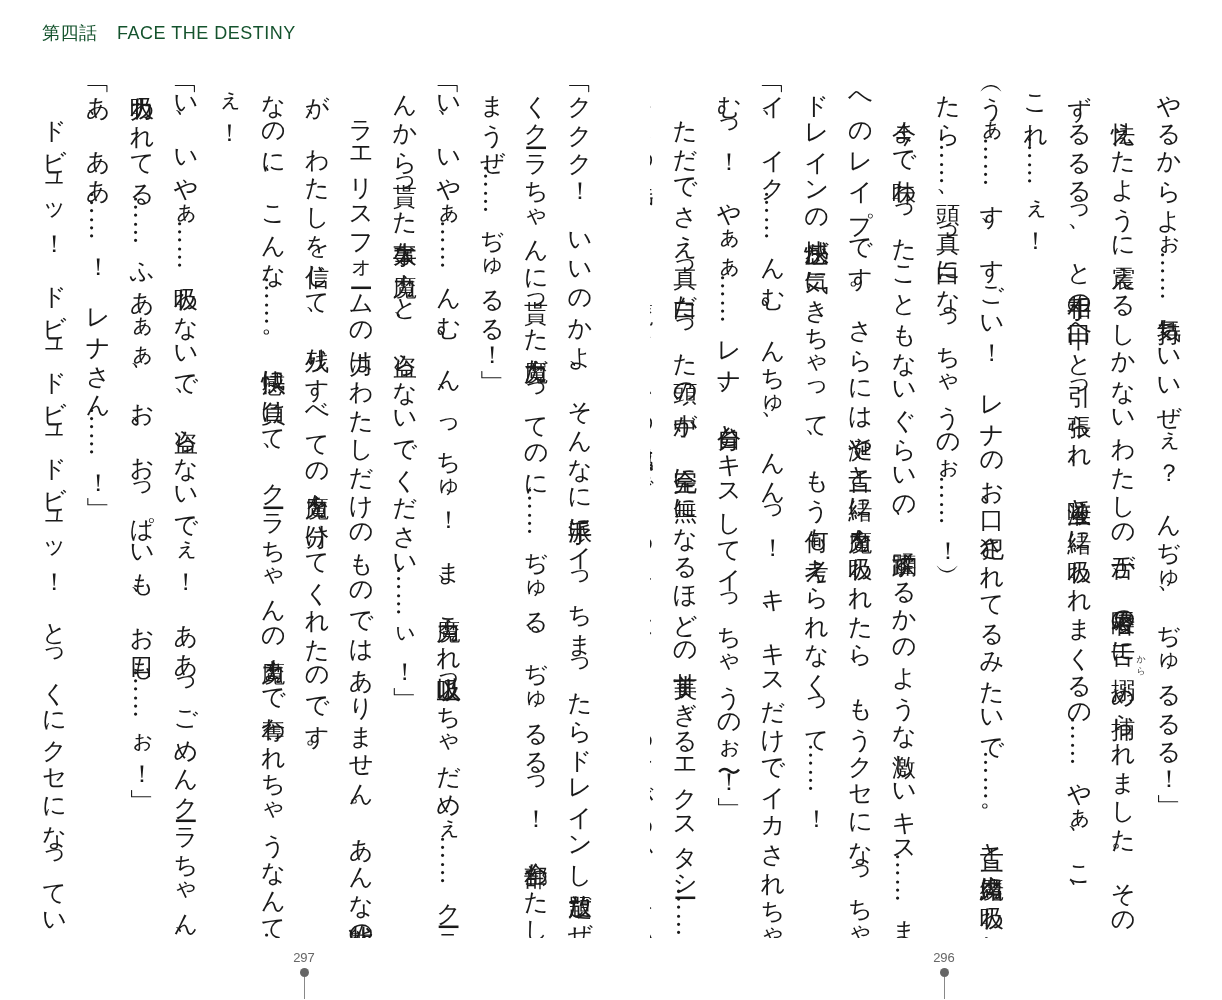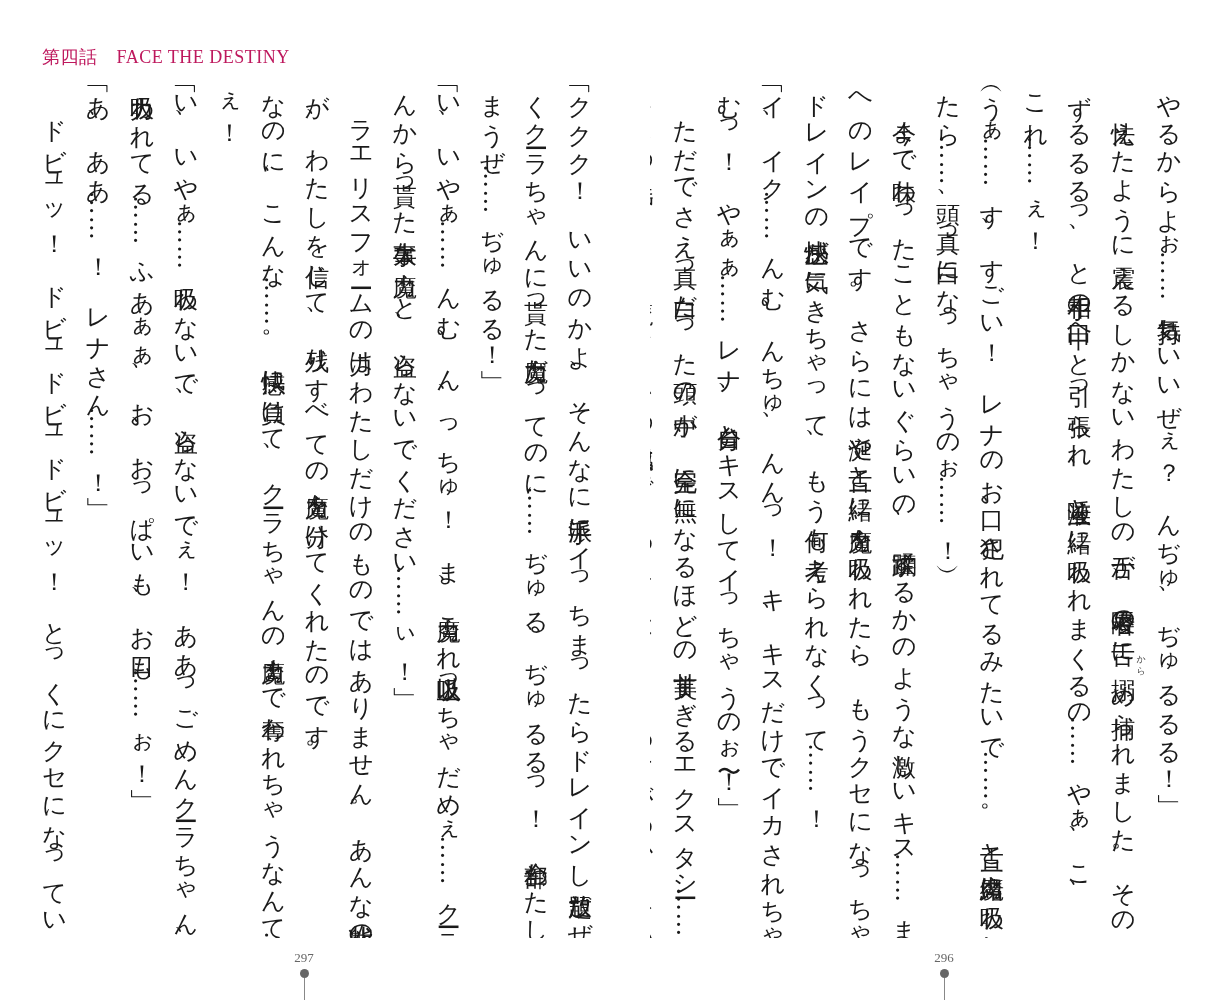--- a/index.html
+++ b/index.html
@@ -11,25 +11,25 @@
     width: 1222px;
     height: 1000px;
     position: relative;
     overflow: hidden;
     font-family: "DejaVu Serif", "Liberation Serif", serif;
     color: #1a1a1a;
   }
   .running-head {
     position: absolute;
     left: 42px;
-    top: 45px;
+    top: 21px;
     font-size: 18px;
-    color: #be185d;
+    color: #14532d;
     letter-spacing: 0.5px;
-    font-family: Liberation Serif, serif;
+    font-family: Liberation Sans, sans-serif;
     white-space: nowrap;
   }
   .running-head .chap { margin-right: 14px; }
   .page {
     position: absolute;
     top: 78px;
     height: 860px;
   }
   .page-left { left: 36px; width: 565px; }
   .page-right { left: 650px; width: 540px; }
@@ -51,21 +51,21 @@
   }
   ruby rt {
     font-size: 9px;
     color: #444;
   }
   .folio {
     position: absolute;
     top: 950px;
     width: 40px;
     text-align: center;
-    font-family: Liberation Serif, serif;
+    font-family: Liberation Sans, sans-serif;
     font-size: 13px;
     color: #666;
   }
   .folio-dot {
     width: 9px;
     height: 9px;
     border-radius: 50%;
     background: #666;
     margin: 3px auto 0 auto;
   }

